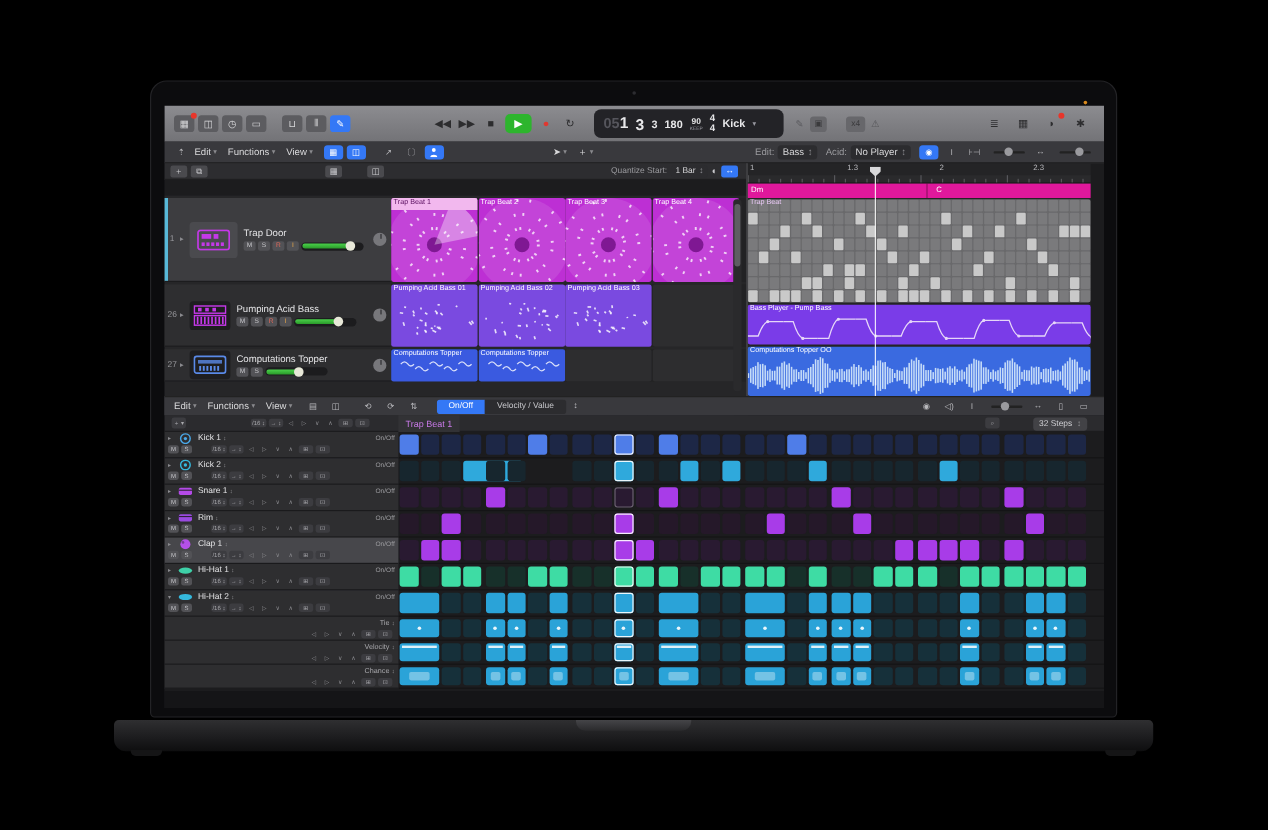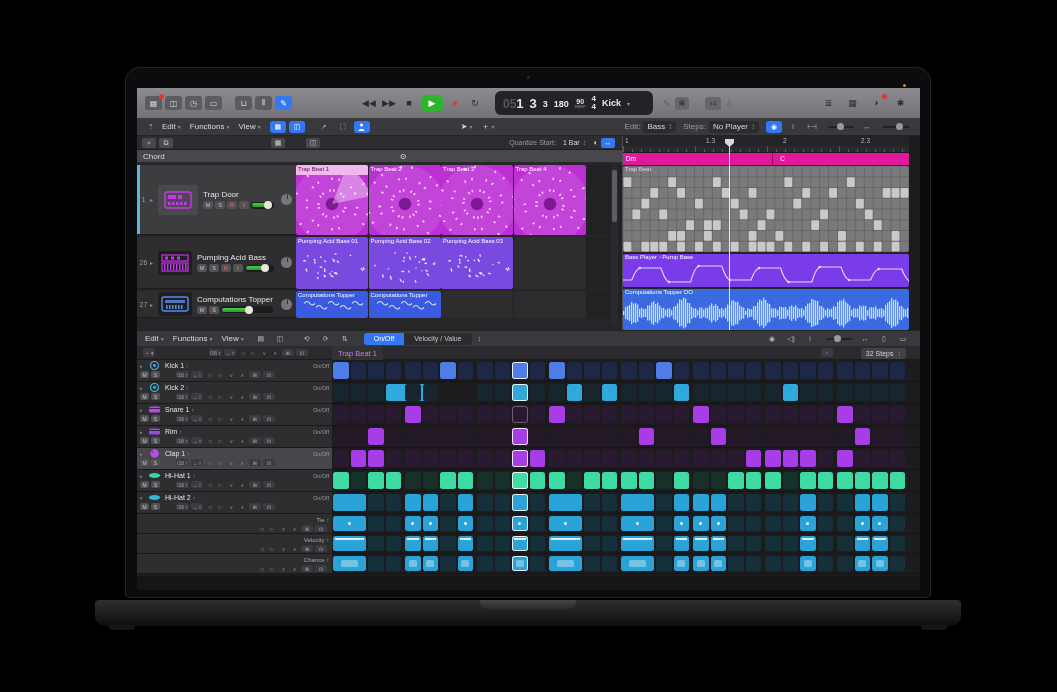--- a/index.html
+++ b/index.html
@@ -64,21 +64,21 @@
     border-bottom:1px solid #1e1e20;display:flex;align-items:center;font-size:7px;color:#9a9a9e;box-sizing:border-box;}
   .qbtn{display:inline-flex;align-items:center;justify-content:center;height:10px;min-width:14px;
     border-radius:2px;background:#4a4a4e;color:#c8c8cc;font-size:7px;margin-right:3px;}
   .qbtn.blue{background:#3478f6;color:#fff;}
   
   .chrow{position:absolute;left:0;top:62px;width:485px;height:13px;background:#48484c;
     border-bottom:1px solid #2a2a2c;display:flex;align-items:center;font-size:8px;color:#d8d8da;box-sizing:border-box;}
   
   .tracks{position:absolute;left:0;top:75px;width:485px;height:167px;background:#262628;}
   .trow{position:absolute;left:0;width:485px;display:flex;}
-  .thead{width:159px;position:relative;background:#2e2e30;border-bottom:1px solid #1c1c1e;box-sizing:border-box;
+  .thead{width:189px;position:relative;background:#2e2e30;border-bottom:1px solid #1c1c1e;box-sizing:border-box;
     display:flex;align-items:center;}
   .thead.sel{background:#3d3d40;}
   .selbar{position:absolute;left:0;top:0;bottom:0;width:3px;background:#58b8d8;}
   .tnum{width:13px;text-align:center;font-size:7px;color:#9a9a9e;}
   .tdisc{width:8px;color:#8a8a8e;font-size:6px;}
   .ticon{width:34px;height:24px;border-radius:3px;background:#1e1e20;display:flex;align-items:center;
     justify-content:center;margin-right:5px;}
   .ticon svg{display:block;}
   .tinfo{display:flex;flex-direction:column;gap:2px;min-width:0;flex:1;padding-right:4px;}
   .tname{font-size:8px;color:#e4e4e6;white-space:nowrap;}
@@ -255,21 +255,21 @@
           </svg>
       </span>
       <span style="margin-left:88px" class="menu">➤<span class="chev">▾</span></span>
       <span class="menu">＋<span class="chev">▾</span></span>
       <span style="margin-left:auto"></span>
       <span class="sel-lbl">Edit:</span>
       <span class="sel-val">
           <span>Bass</span>
           <span class="chev" style="color:#8a8a8e">↕</span>
         </span>
-      <span class="sel-lbl">Steps:</span>
+      <span class="sel-lbl">Acid:</span>
       <span class="sel-val">
           <span>No Player</span>
           <span class="chev" style="color:#8a8a8e">↕</span>
         </span>
       <span class="sbtn blue">◉</span>
       <span class="sbtn ghost">Ｉ</span>
       <span class="sbtn ghost">⊦⊣</span>
       <span class="mini-slider">
           <i style="left:9px"></i>
         </span>
@@ -288,24 +288,20 @@
       <span style="margin-left:auto">Quantize Start:</span>
       <span class="sel-val" style="margin:0 3px;height:10px">
           <span>1 Bar</span>
           <span style="color:#8a8a8e">↕</span>
         </span>
       <span style="font-size:8px;color:#c8c8cc">◐</span>
       <span class="qbtn blue" style="margin-left:3px">↔</span>
       <span style="width:4px"></span>
     </div>
 
-    <div class="chrow">
-      <span style="margin-left:6px">Chord</span>
-      <span style="margin-left:235px;font-size:8px;color:#e8e8ea">⊙</span>
-    </div>
 
     <div class="tracks" id="tracks">
         <div class="trow" style="top: 2px; height: 70px;">
           <div class="thead sel" style="height: 70px;">
             <i class="selbar"></i>
             <span class="tnum">1</span>
             <span class="tdisc">▸</span>
             <span class="ticon" style="background: rgb(74, 74, 78); height: 30px; width: 40px;">
               <svg width="28" height="18">
                 <rect x="1" y="1" width="26" height="16" rx="2" fill="none" stroke="#c438e8" stroke-width="1.4"></rect>

